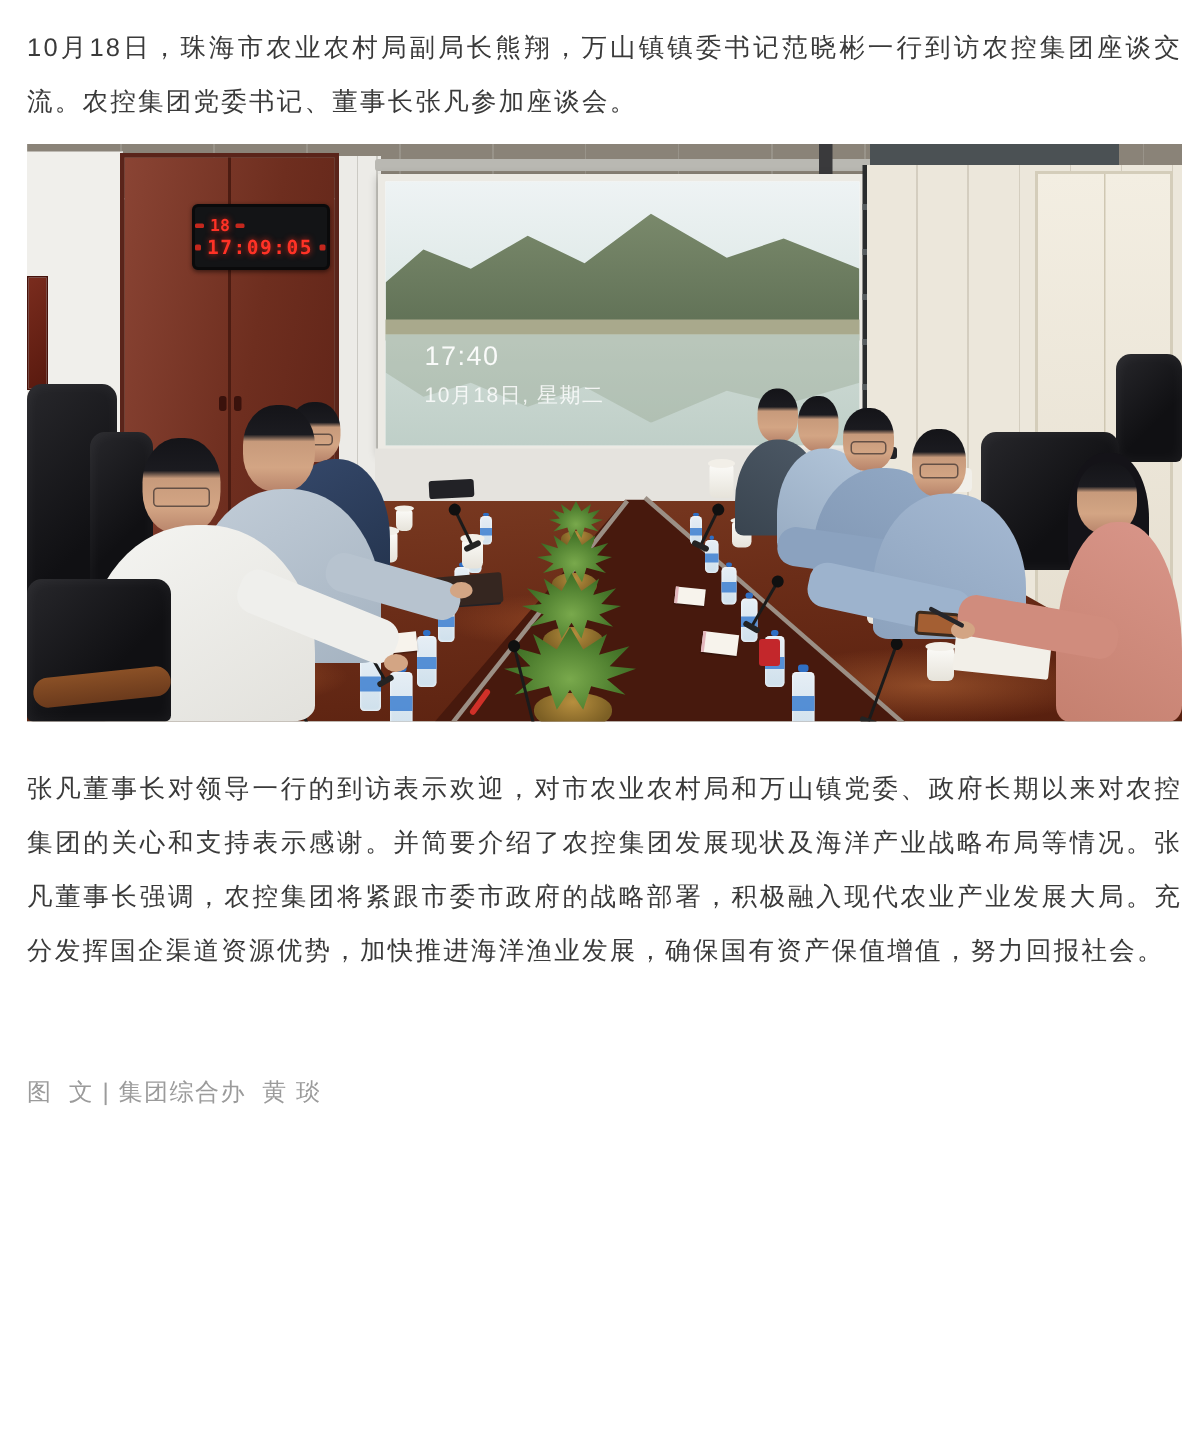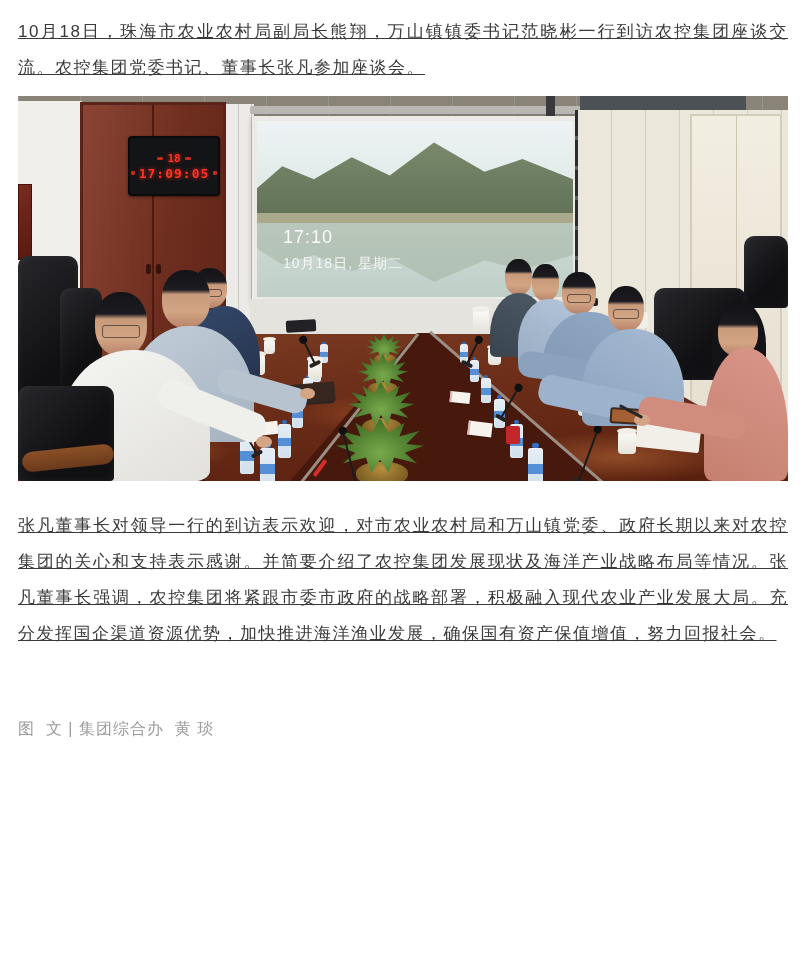--- a/index.html
+++ b/index.html
@@ -1,18 +1,18 @@
 <!DOCTYPE html>
 <html><head>
 <meta charset="utf-8">
 <style>
   html,body{margin:0;padding:0;background:#ffffff;}
   body{width:802px;font-family:"Liberation Sans","DejaVu Sans",sans-serif;}
   .page{width:802px;min-height:958px;background:#fff;box-sizing:border-box;padding:14px 14px 0 18px;}
-  .para{font-size:17px;line-height:36px;letter-spacing:1.5px;color:#3a3a3a;text-align:justify;margin:0 0 27px 0;text-decoration:underline;}
+  .para{font-size:17px;line-height:36px;letter-spacing:1.5px;color:#3a3a3a;text-align:justify;margin:0 0 27px 0;}
   .para.first{margin-bottom:10px;}
   .credit{font-size:16px;line-height:36px;letter-spacing:1px;color:#9b9b9b;margin-top:59px;white-space:pre-wrap;}
 
   
   .photo{position:relative;width:770px;height:385px;overflow:hidden;background:#8a8378;margin:0 0 27px 0;}
   .abs{position:absolute;}
   .ceiling{left:0;top:0;width:770px;height:36px;background:linear-gradient(#f5f5f2,#e9e9e5);
     background-image:repeating-linear-gradient(90deg,rgba(180,178,170,.35) 0 1px,transparent 1px 62px);border-bottom:1px solid #d8d7d2;}
   .wall-left{left:0;top:5px;width:63px;height:350px;background:#f0efeb;border-right:1px solid #ddd;}
   .frame-red{background:linear-gradient(135deg,#7a2c1e,#58190e);border:1px solid #45110a;}
@@ -36,22 +36,22 @@
   .screen-rail{left:557px;top:14px;width:13px;height:222px;background:#2a2c2d;
     background-image:repeating-linear-gradient(180deg,transparent 0 26px,#585d5f 26px 30px);}
   .panel-dark{left:562px;top:0;width:38px;height:176px;background:linear-gradient(#41474a,#565d61);
     background-image:repeating-linear-gradient(180deg,rgba(255,255,255,.07) 0 2px,transparent 2px 9px);}
   .band-dark{left:562px;top:0;width:166px;height:34px;background:#4b5154;clip-path:polygon(0 0,100% 0,100% 42%,0 100%);}
   .wall-right{left:560px;top:14px;width:210px;height:350px;background:#ece7db;
     background-image:repeating-linear-gradient(90deg,transparent 0 33px,rgba(150,140,120,.28) 33px 34px);}
   .door-right{left:672px;top:18px;width:92px;height:332px;background:linear-gradient(#f3eee2,#e5decf);border:2px solid #d4cdba;box-sizing:border-box;}
   .door-right::before{content:"";position:absolute;left:50%;top:0;width:1px;height:100%;background:#cfc7b2;}
   .wall-below-screen{left:232px;top:203px;width:330px;height:38px;background:#e5e3de;}
-  .clock{left:110px;top:40px;width:92px;height:60px;background:#131416;border:2px solid #0a0a0b;border-radius:4px;box-sizing:border-box;
-    display:flex;flex-direction:column;justify-content:center;align-items:center;gap:1px;box-shadow:0 1px 3px rgba(0,0,0,.5);}
+  .clock{left:110px;top:40px;width:92px;height:44px;background:#131416;border:2px solid #0a0a0b;border-radius:4px;box-sizing:border-box;
+    display:flex;flex-direction:column;justify-content:center;align-items:flex-start;gap:1px;box-shadow:0 1px 3px rgba(0,0,0,.5);}
   .clock-row{display:flex;align-items:center;gap:4px;color:#ff3226;font-family:"DejaVu Sans Mono",monospace;font-weight:bold;text-shadow:0 0 4px rgba(255,45,25,.85);}
   .clock-date{font-size:11px;}
   .clock-time{font-size:13px;letter-spacing:1px;}
   .led-dash{width:6px;height:3px;background:#c3271d;border-radius:1px;}
   .led-dot{width:4px;height:4px;background:#c3271d;border-radius:1px;}
 
   .table{left:0;top:236px;width:770px;height:149px;background:linear-gradient(175deg,#7c3c23,#6b2d18 45%,#571f0e);
     clip-path:polygon(0 120px,230px 2px,555px 2px,770px 124px,770px 149px,0 149px);}
   .table::after{content:"";position:absolute;inset:0;
     background:radial-gradient(ellipse 130px 30px at 16% 80%,rgba(220,126,64,.5),transparent 70%),
@@ -116,21 +116,21 @@
         <span class="led-dot"></span>
       </div>
     </div>
 
     <div class="abs screen">
       <div class="abs scr-sky"></div>
       <div class="abs scr-mtn"></div>
       <div class="abs scr-shore"></div>
       <div class="abs scr-lake"></div>
       <div class="abs scr-refl"></div>
-      <div class="abs scr-time">17:10</div>
+      <div class="abs scr-time">17:40</div>
       <div class="abs scr-date">10月18日, 星期二</div>
     </div>
     <div class="abs screen-rail"></div>
     <div class="abs panel-dark"></div>
     <div class="abs band-dark"></div>
     <div class="abs wall-right"></div>
     <div class="abs door-right"></div>
     <div class="abs wall-below-screen"></div>
 
     <div class="abs table"></div>

